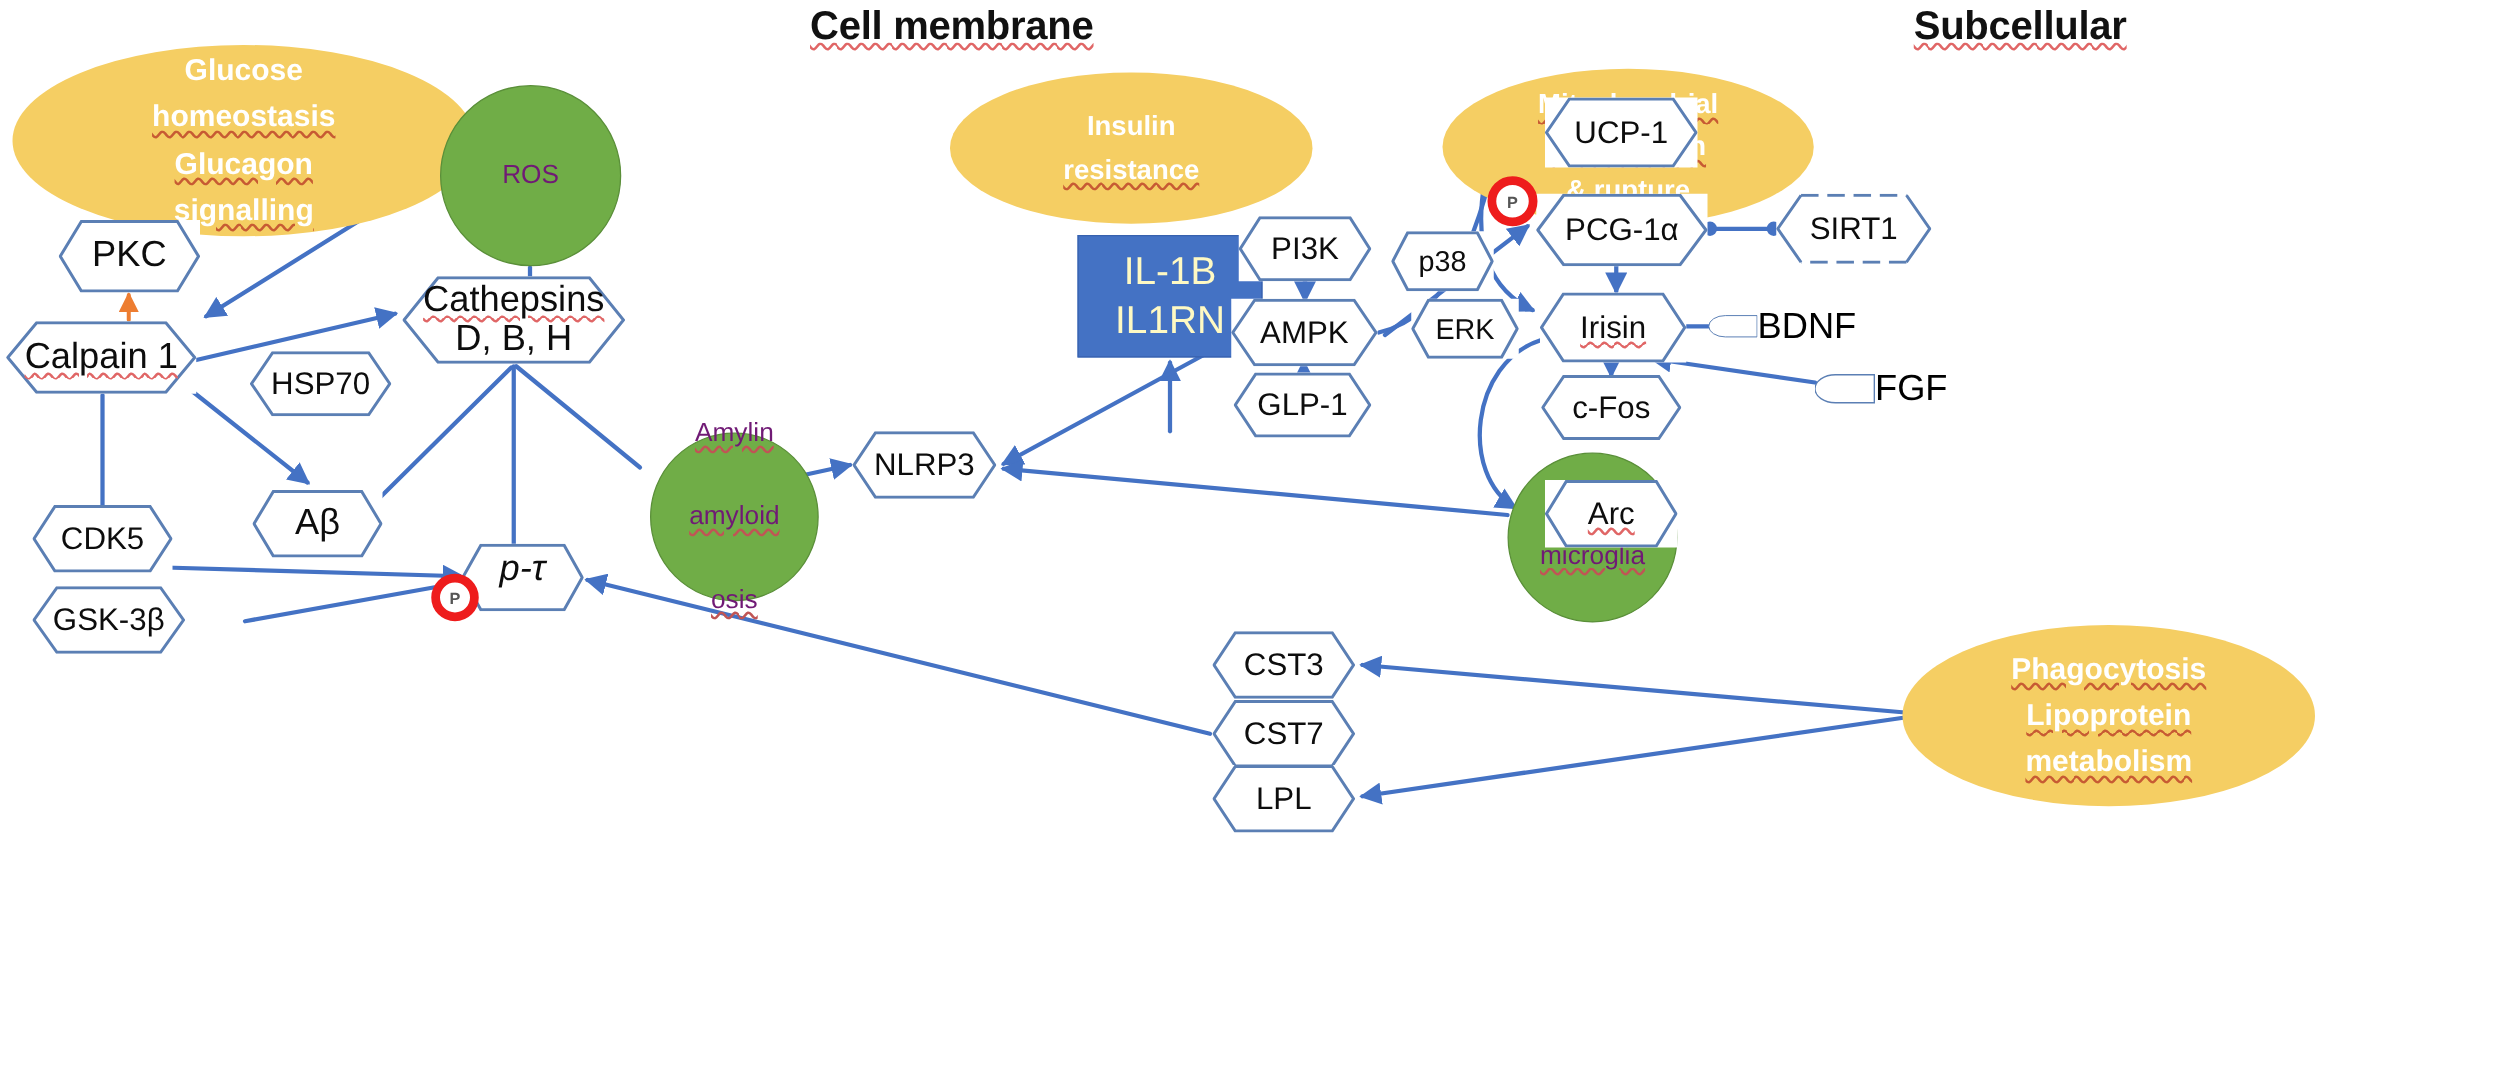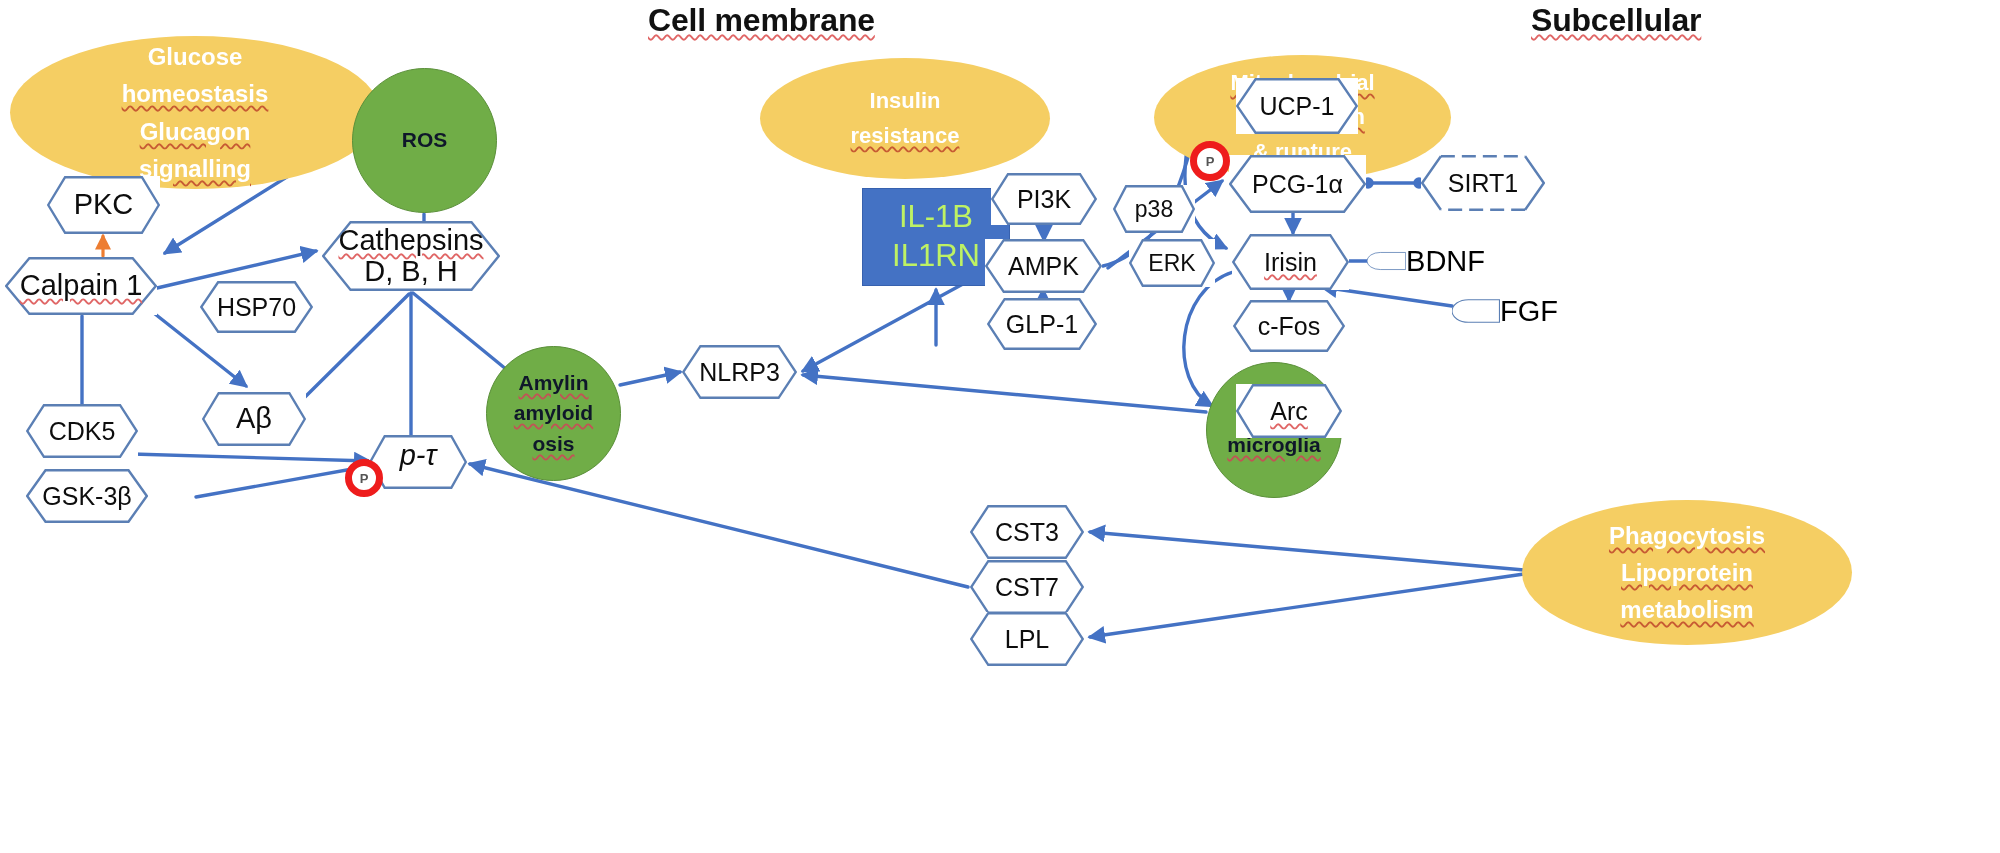--- a/index.html
+++ b/index.html
@@ -78,35 +78,35 @@
 
   
 
   
   .delay .hexlabel { font-size: 29px; }
 
   
   .rect {
     background: #4472c4;
     border: 1px solid #3761ae;
-    color: #bef264;
+    color: #fef9c3;
     font-size: 31px;
     font-weight: 400;
     line-height: 1.25;
     flex-direction: column;
   }
 
   
   .circle {
     border-radius: 50%;
     background: #70ad47;
     border: 1.5px solid #5a8f39;
-    color: #0f172a;
+    color: #701a75;
     font-size: 21px;
-    font-weight: 700;
+    font-weight: 400;
     line-height: 1.45;
     flex-direction: column;
   }
   .circle .spell { text-decoration-color: #c05555; }
 
   
   .ellipse {
     border-radius: 50%;
     background: #f5ce63;
     color: #ffffff;
@@ -243,21 +243,21 @@
         <div class="spell">&amp; rupture</div>
       </div>
       <div class="node ellipse ellipse-lg" style="left: 1522px; top: 500px; width: 330px; height: 145px;">
         <div class="spell">Phagocytosis</div>
         <div class="spell">Lipoprotein</div>
         <div class="spell">metabolism</div>
       </div>
       <div class="node circle" style="left: 352px; top: 68px; width: 145px; height: 145px;">
         <div>ROS</div>
       </div>
-      <div class="node circle" style="left: 486px; top: 346px; width: 135px; height: 135px;">
+      <div class="node circle" style="left: 520px; top: 346px; width: 135px; height: 135px; gap: 36px;">
         <div class="spell">Amylin</div>
         <div class="spell">amyloid</div>
         <div class="spell">osis</div>
       </div>
       <div class="node circle" style="left: 1206px; top: 362px; width: 136px; height: 136px;">
         <div>DAMs</div>
         <div class="spell">microglia</div>
       </div>
       <div class="node rect" style="left: 862px; top: 188px; width: 148px; height: 98px;">
         <div>IL-1B</div>

